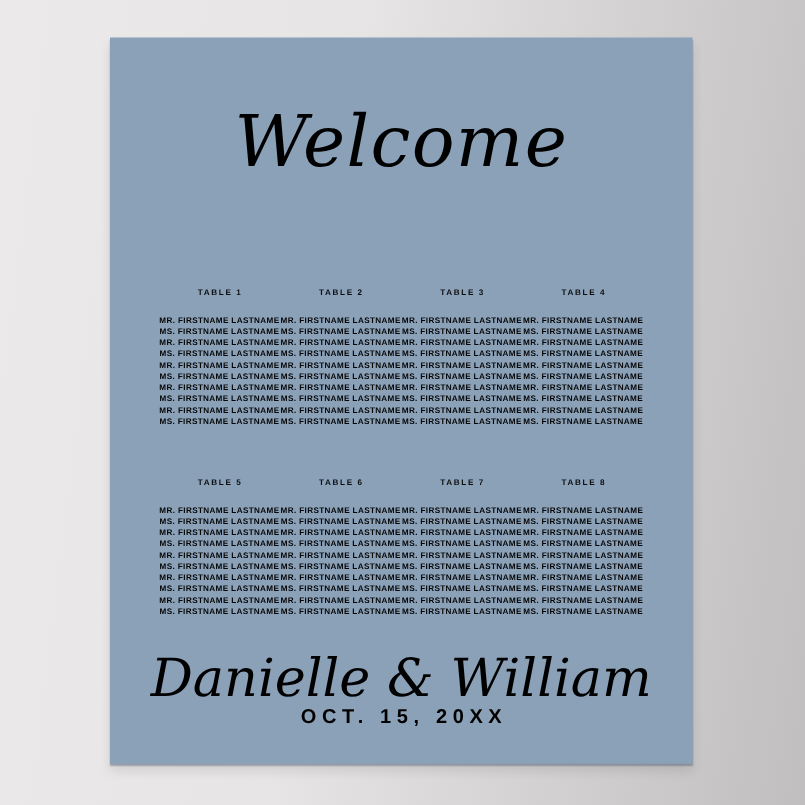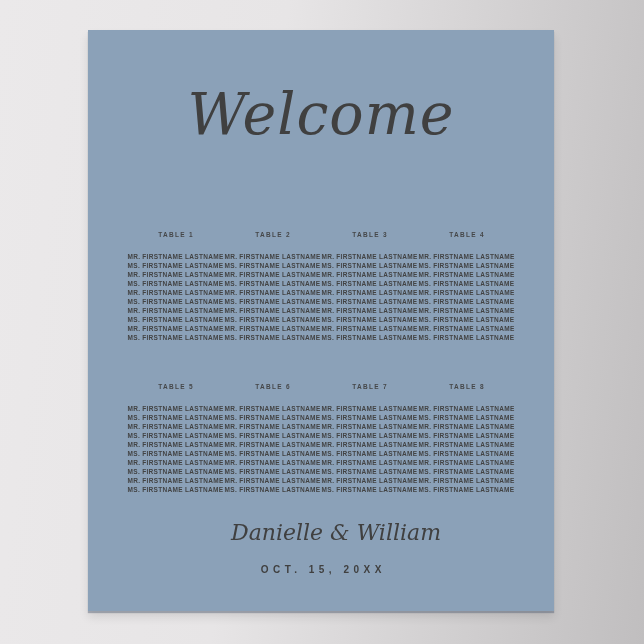--- a/index.html
+++ b/index.html
@@ -13,21 +13,21 @@
     background: linear-gradient(97deg, #ebe9ea 0%, #e7e5e6 40%, #d2d0d1 72%, #c0bebf 100%);
     font-family: "Liberation Sans", sans-serif;
   }
   .poster {
     position: absolute;
     left: 88px;
     top: 30px;
     width: 466px;
     height: 581px;
     background: #8ba1b8;
-    color: #404040;
+    color: #000000;
     box-shadow: 0 2px 1px rgba(84, 96, 115, 0.45), 0 6px 9px rgba(0, 0, 0, 0.10);
   }
   .welcome {
     position: absolute;
     top: 56px;
     left: 0;
     width: 100%;
     text-align: center;
     font-family: "DejaVu Serif", serif;
     font-style: italic;
@@ -77,33 +77,32 @@
   }
   .couple {
     position: absolute;
     top: 492px;
     left: 0;
     width: 100%;
     text-align: center;
     font-family: "DejaVu Serif", serif;
     font-style: italic;
     font-weight: 400;
-    font-size: 22px;
+    font-size: 42px;
     line-height: 1;
-    margin-left: 15px;
   }
   .event-date {
     position: absolute;
     top: 534px;
     left: 0;
     width: 100%;
     box-sizing: border-box;
     padding-left: 4.5px;
     text-align: center;
-    font-size: 10px;
+    font-size: 16px;
     font-weight: bold;
     letter-spacing: 4.5px;
     line-height: 1.2;
   }
 </style>
 </head>
 <body>
 
 <div class="poster">
 

